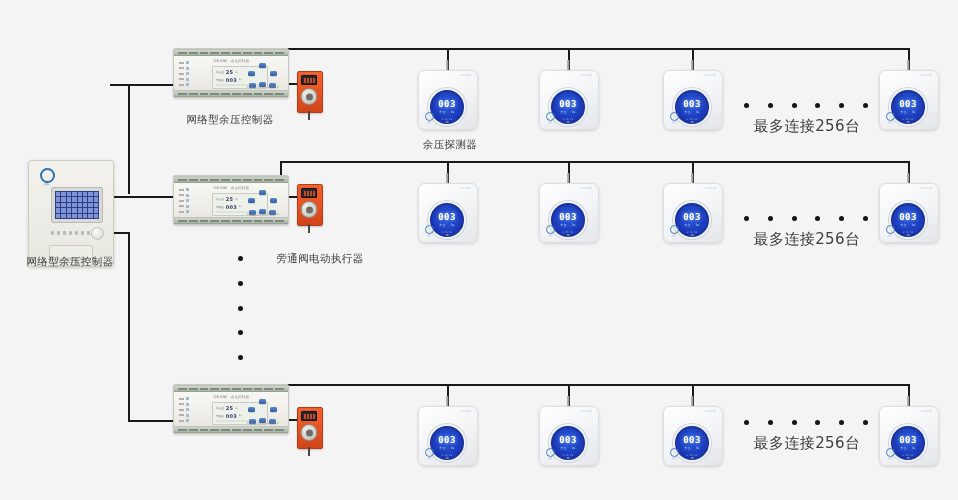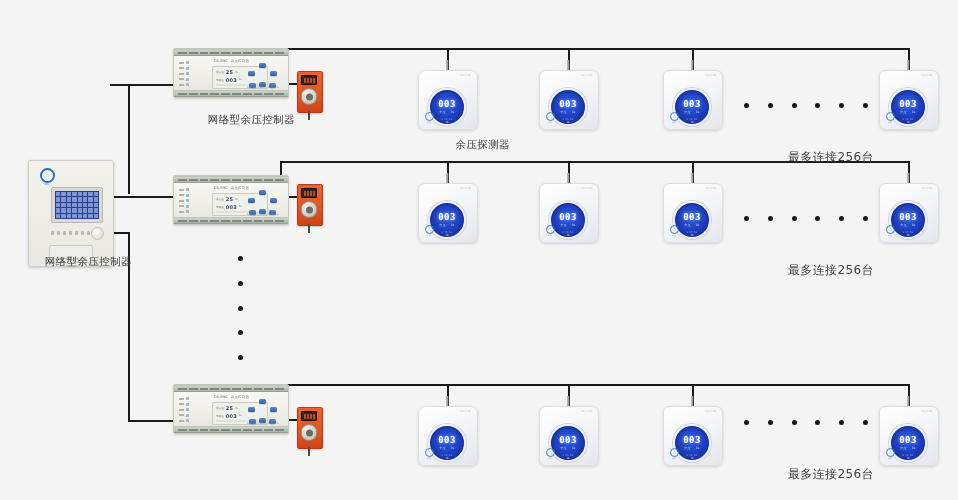--- a/index.html
+++ b/index.html
@@ -197,24 +197,24 @@
   .dots-h i{
     width:5px;height:5px;border-radius:50%;background:#151515;display:block;
   }
   .dots-v{position:absolute;display:flex;flex-direction:column;align-items:center;}
   .dots-v i{
     width:5px;height:5px;border-radius:50%;background:#151515;display:block;
   }
 
   
   .cap{
-    position:absolute;text-align:right;
+    position:absolute;text-align:center;
     font-size:10.5px;color:#3a3a3a;letter-spacing:.4px;white-space:nowrap;
   }
-  .cap.small{font-size:12px;color:#3f3f3f;margin-top:32px;}
+  .cap.small{font-size:15px;color:#3f3f3f;}
 </style>
 </head>
 <body>
 
 <div id="stage">
 
   <div class="wire h" style="left:110px;top:84px;width:20px;"></div>
   <div class="wire v" style="left:128px;top:84px;height:110px;"></div>
   <div class="wire h" style="left:128px;top:84px;width:45px;"></div>
 
@@ -574,20 +574,21 @@
         <s></s>
         <s></s>
         <s></s>
         <s></s>
       </div>
     <div class="knob">
         <i></i>
       </div>
     <div class="stem"></div>
   </div>
+  <div class="cap" style="left:248px;top:252px;width:144px;">旁通阀电动执行器</div>
 
   <div class="sensor" style="left:418px;top:183px;width:58px;height:58px;">
     <div class="plate"></div>
       <div class="lead"></div>
     <div class="topmark">CS-YHM</div>
     <div class="dial">
       <div class="val">003</div>
       <div class="sub">
           <span>余压</span>
           <span>Pa</span>

